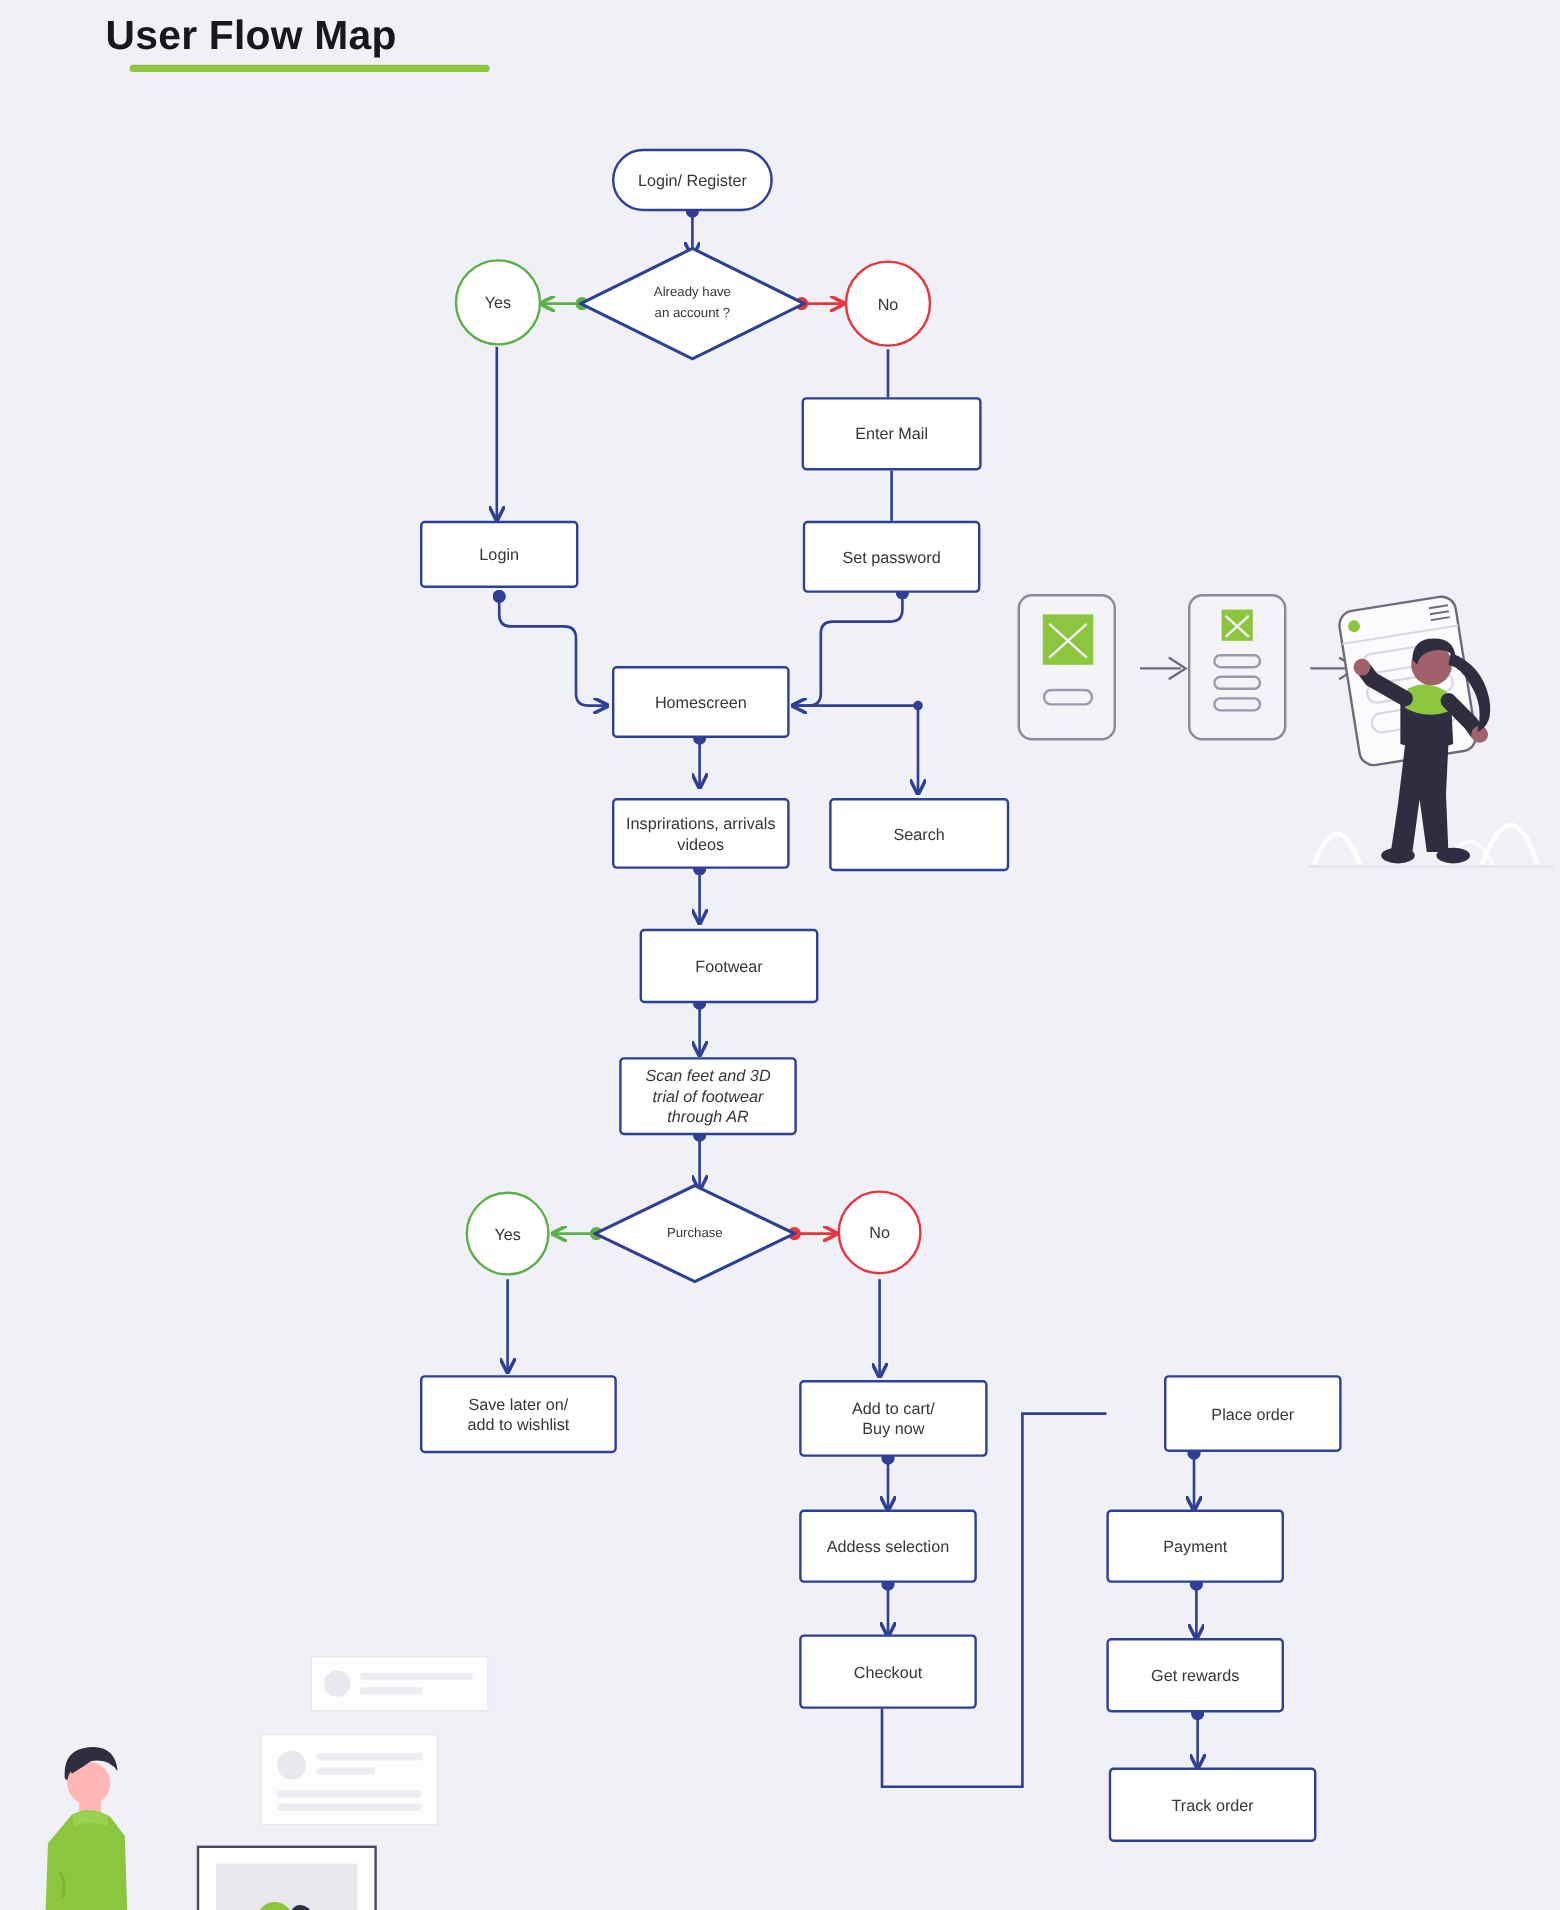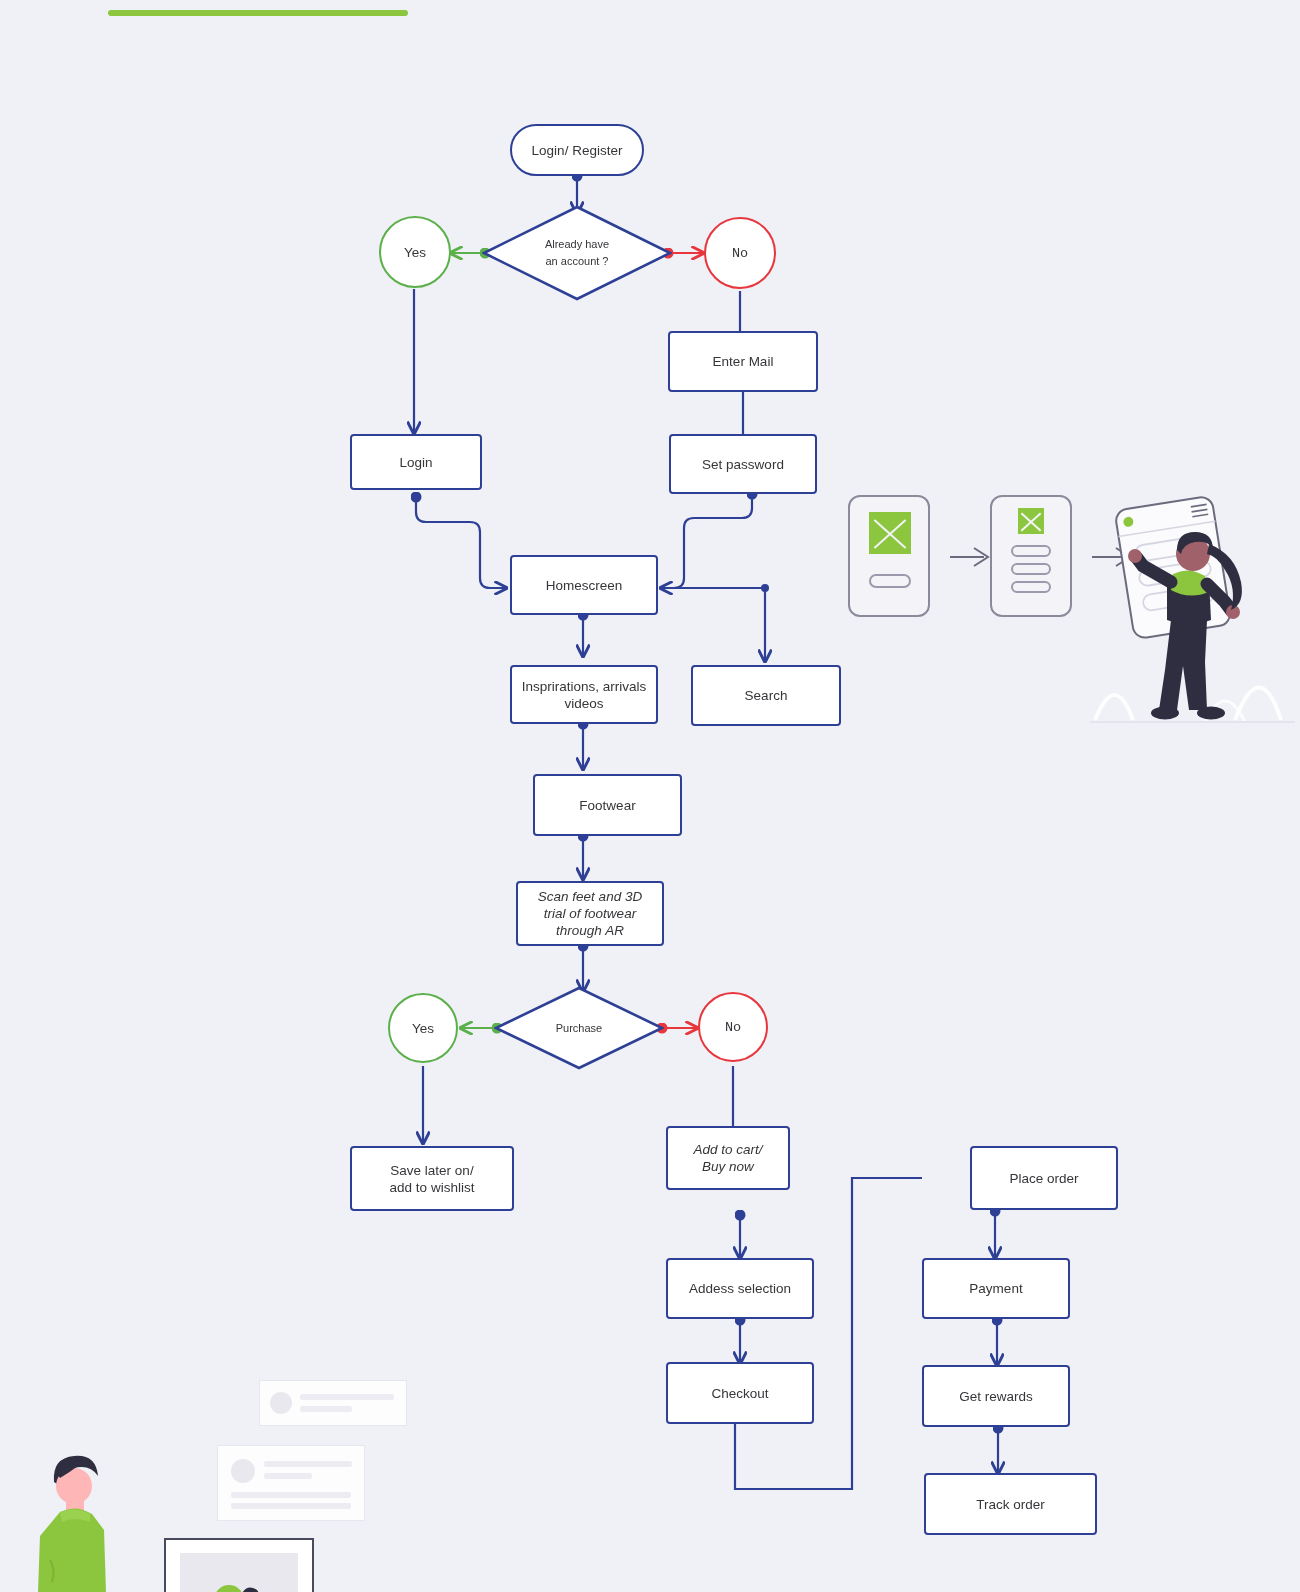--- a/index.html
+++ b/index.html
@@ -89,21 +89,21 @@
     position: absolute;
     background: #ffffff;
     border-radius: 50%;
     display: flex;
     align-items: center;
     justify-content: center;
     font-size: 13.5px;
     color: #36363a;
   }
   .circle-node.yes { border: 2px solid #5cb04a; }
-  .circle-node.no  { border: 2px solid #e8363d; font-family: Liberation Mono, monospace; }
+  .circle-node.no  { border: 2px solid #e8363d; }
 
   
   .wf-card {
     position: absolute;
     background: #f3f3f8;
     border: 2px solid #8a8a9a;
     border-radius: 12px;
   }
   .wf-imgbox {
     position: absolute;
@@ -146,20 +146,21 @@
   .skel-card.bordered { box-shadow: 0 0 0 2px #4a4a5e; background: #ffffff; }
   .skel-img {
     position: absolute;
     background: #e8e8ee;
   }
 </style>
 </head>
 <body>
 
 <div id="title-block">
+  <div id="page-title">User Flow Map</div>
   <div id="title-underline"></div>
 </div>
 
 <svg id="flow-svg" viewBox="0 0 1300 1592">
   <defs>
     <marker id="arrow-blue" viewBox="0 0 10 10" refX="8" refY="5" markerWidth="6" markerHeight="6" orient="auto-start-reverse">
       <path d="M 0 0 L 10 5 L 0 10" fill="none" stroke="#2e4095" stroke-width="2.2"></path>
     </marker>
     <marker id="arrow-green" viewBox="0 0 10 10" refX="8" refY="5" markerWidth="6" markerHeight="6" orient="auto-start-reverse">
       <path d="M 0 0 L 10 5 L 0 10" fill="none" stroke="#5cb04a" stroke-width="2.2"></path>
@@ -271,21 +272,21 @@
   <div class="diamond-label">Purchase</div>
 </div>
 
 <div class="circle-node yes" style="left:388px;top:993px;width:70px;height:70px;">Yes</div>
 
 <div class="circle-node no" style="left:698px;top:992px;width:70px;height:70px;">No</div>
 
 <div class="node" style="left:350px;top:1146px;width:164px;height:65px;">Save later on/
 add to wishlist</div>
 
-<div class="node" style="left:666px;top:1126px;width:124px;height:64px;font-style:italic;">Add to cart/
+<div class="node" style="left:666px;top:1150px;width:157px;height:64px;">Add to cart/
 Buy now</div>
 
 <div class="node" style="left:666px;top:1258px;width:148px;height:61px;">Addess selection</div>
 
 <div class="node" style="left:666px;top:1362px;width:148px;height:62px;">Checkout</div>
 
 <div class="node" style="left:922px;top:1146px;width:148px;height:64px;margin-left:48px;">Place order</div>
 
 <div class="node" style="left:922px;top:1258px;width:148px;height:61px;">Payment</div>
 

